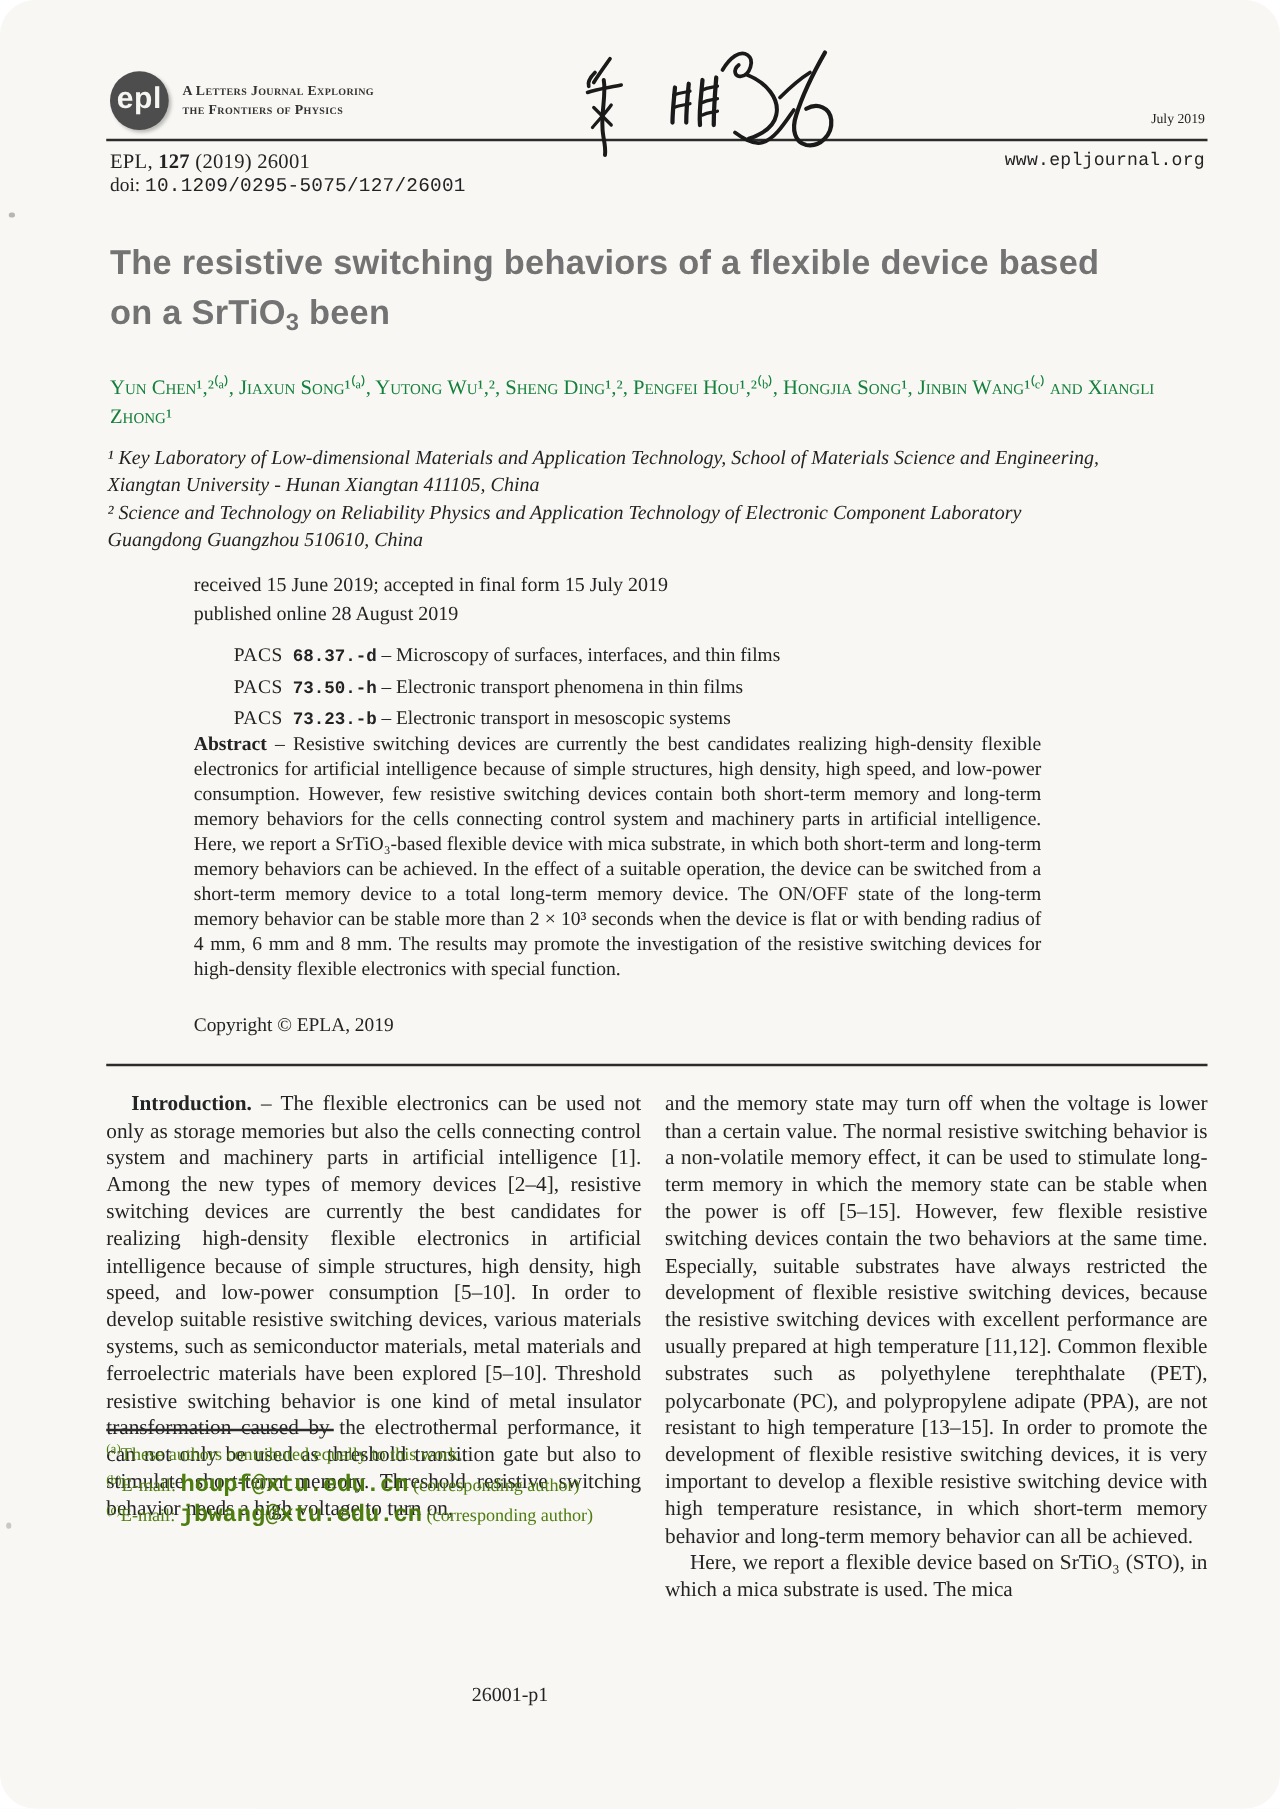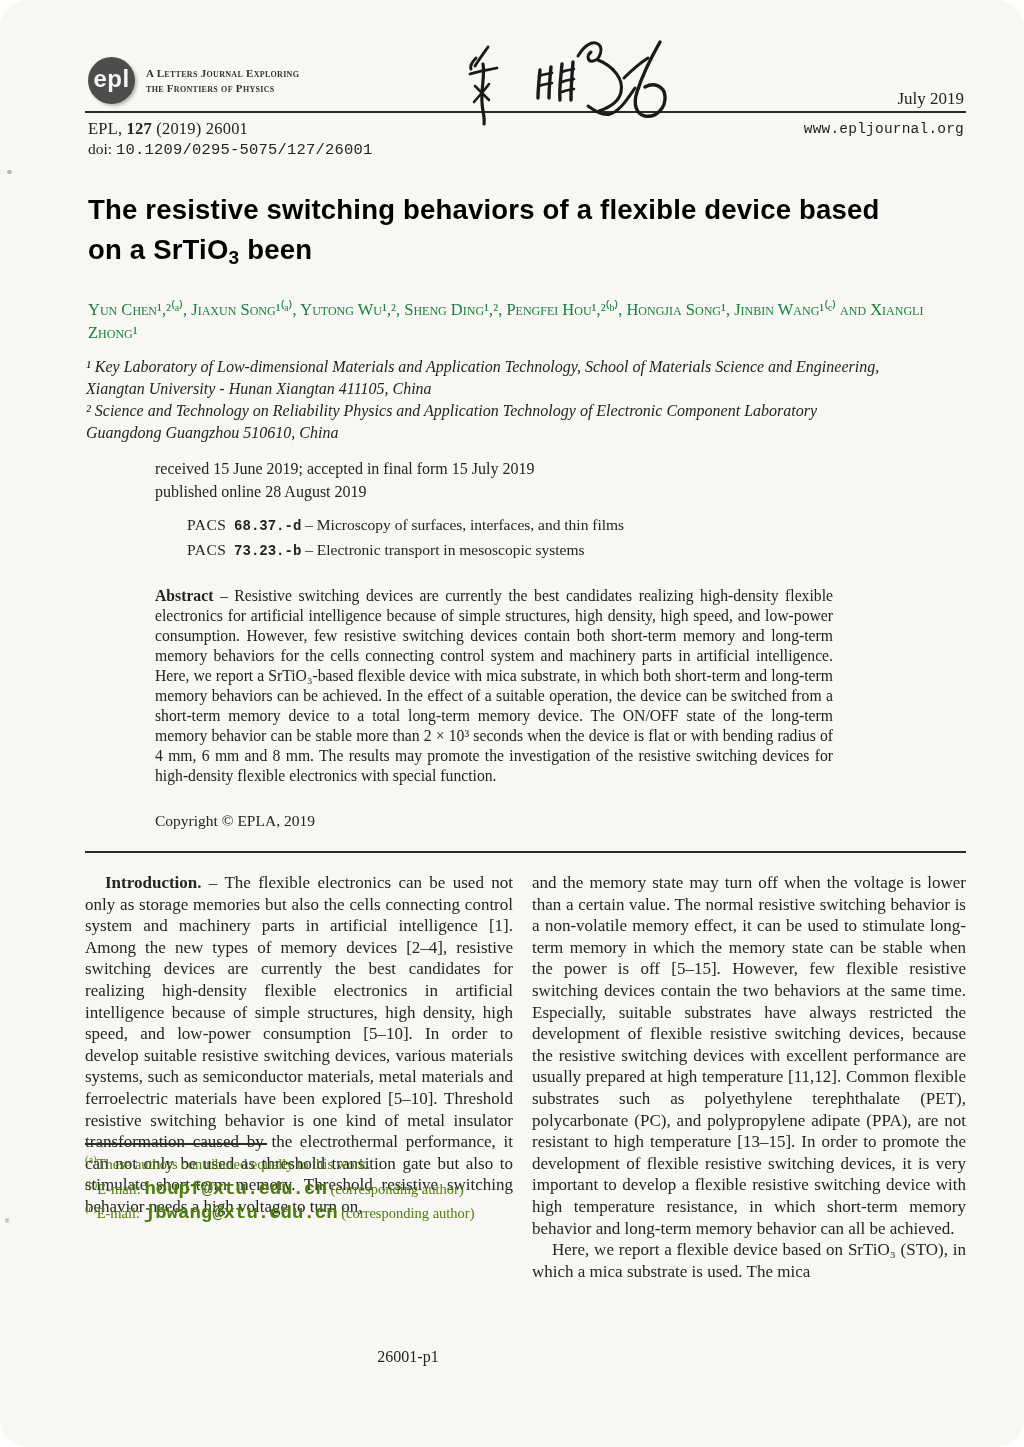--- a/index.html
+++ b/index.html
@@ -27,35 +27,35 @@
   .logo-circle span {
     color:#f5f5f2; font-family:"Liberation Sans", sans-serif;
     font-weight:bold; font-size:24px; letter-spacing:0.5px; margin-top:-3px;
   }
   .tagline {
     position:absolute; left:146px; top:66px;
     font-family:Liberation Serif, serif;
     font-weight:bold; font-variant:small-caps;
     font-size:11px; line-height:15px; color:#333; letter-spacing:.3px;
   }
-  .issue-date { position:absolute; right:60px; top:89px; font-size:17px; text-align:right; }
+  .issue-date { position:absolute; right:60px; top:89px; font-size:11px; text-align:right; }
   .rule-top { position:absolute; left:85px; width:881px; top:111px; height:2px; background:#2b2b2b; }
   .signature { position:absolute; left:428px; top:34px; z-index:3; }
   .cite-line { position:absolute; left:88px; top:119px; font-size:16.5px; }
   .cite-line .vol { font-weight:bold; }
   .doi-line { position:absolute; left:88px; top:140px; font-size:15.5px; }
   .mono { font-family:"Liberation Mono", "DejaVu Sans Mono", monospace; }
   .doi-line .mono, .cite-line, .website { letter-spacing:.2px; }
   .website { position:absolute; right:60px; top:121px; font-family:"Liberation Mono", "DejaVu Sans Mono", monospace; font-size:14.5px; }
 
   
   .title {
     position:absolute; left:88px; top:190px;
     font-family:"Liberation Sans", sans-serif;
-    font-weight:bold; font-size:27.5px; line-height:40px; color:#000000;
+    font-weight:bold; font-size:27.5px; line-height:40px; color:#737373;
     letter-spacing:.2px;
   }
   .title .t-sub { font-size:19px; vertical-align:-5px; }
 
   
   .authors {
     position:absolute; left:88px; top:298px; width:860px;
     font-variant:small-caps; font-size:16.5px; line-height:23px; color:#15803d;
   }
 
@@ -167,20 +167,21 @@
     <p>² Science and Technology on Reliability Physics and Application Technology of Electronic Component Laboratory Guangdong Guangzhou 510610, China</p>
   </div>
 
   <div class="received">
     <div>received 15 June 2019; accepted in final form 15 July 2019</div>
     <div>published online 28 August 2019</div>
   </div>
 
   <div class="pacs">
     <div><span class="pacs-label">PACS</span>&nbsp; <span class="pacs-code">68.37.-d</span> <span>– Microscopy of surfaces, interfaces, and thin films</span></div>
+    <div><span class="pacs-label">PACS</span>&nbsp; <span class="pacs-code">73.50.-h</span> <span>– Electronic transport phenomena in thin films</span></div>
     <div><span class="pacs-label">PACS</span>&nbsp; <span class="pacs-code">73.23.-b</span> <span>– Electronic transport in mesoscopic systems</span></div>
   </div>
 
   <div class="abstract"><span class="lead">Abstract</span><span> – Resistive switching devices are currently the best candidates realizing high-density flexible electronics for artificial intelligence because of simple structures, high density, high speed, and low-power consumption. However, few resistive switching devices contain both short-term memory and long-term memory behaviors for the cells connecting control system and machinery parts in artificial intelligence. Here, we report a SrTiO₃-based flexible device with mica substrate, in which both short-term and long-term memory behaviors can be achieved. In the effect of a suitable operation, the device can be switched from a short-term memory device to a total long-term memory device. The ON/OFF state of the long-term memory behavior can be stable more than 2 × 10³ seconds when the device is flat or with bending radius of 4 mm, 6 mm and 8 mm. The results may promote the investigation of the resistive switching devices for high-density flexible electronics with special function.</span></div>
 
   <div class="copyright">Copyright © EPLA, 2019</div>
 
   <div class="rule-mid"></div>
 
   <div class="body-cols">

